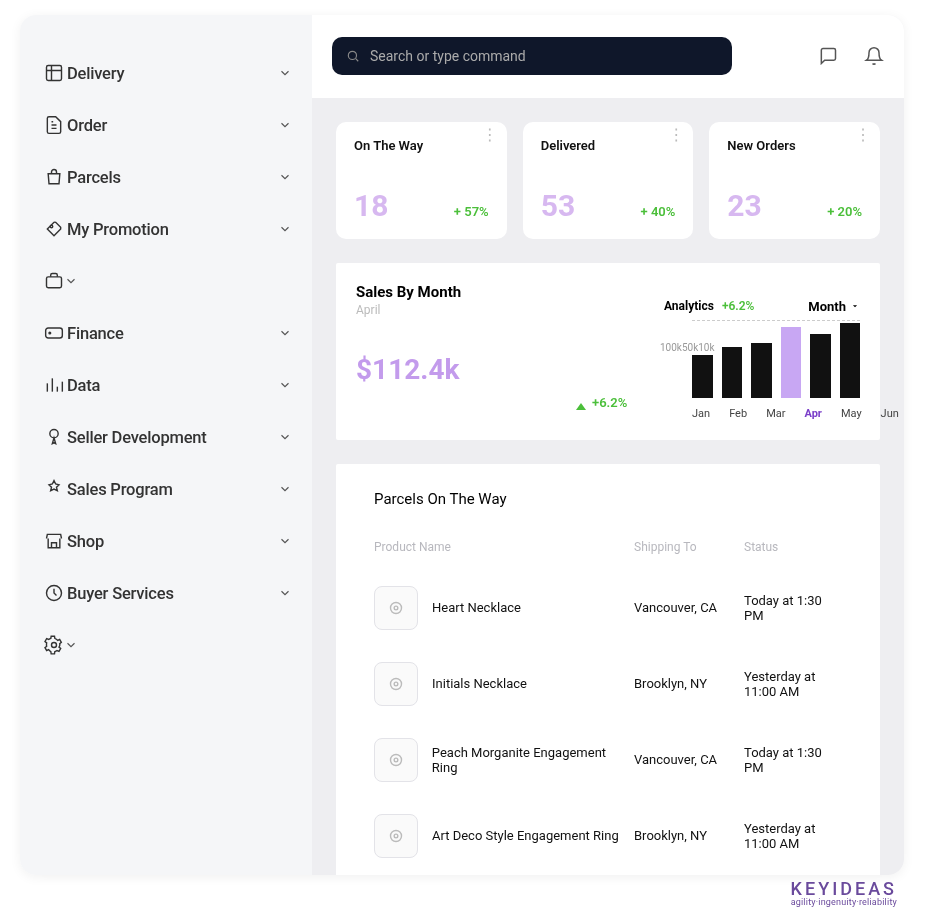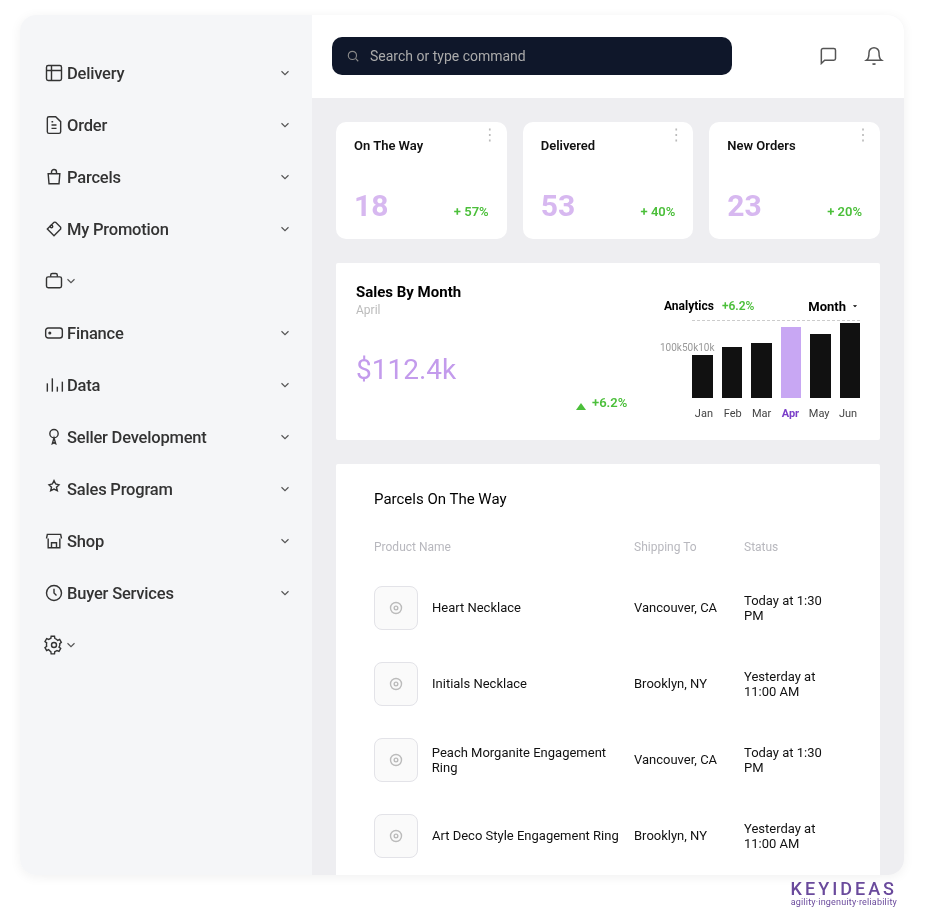--- a/index.html
+++ b/index.html
@@ -22,37 +22,37 @@
   .stat .more{ position:absolute; top:10px; right:10px; color:#bbb; cursor:pointer; letter-spacing:-1px; font-size:16px; line-height:6px;}
   .stat .title{ font-size:13px; font-weight:600; color:#111;}
   .stat .row{ display:flex; align-items:baseline; justify-content:space-between; margin-top:35px;}
   .stat .num{ font-size:30px; font-weight:700; color:#d7b8f0;}
   .stat .delta{ font-size:13px; font-weight:600; color:#4bbf3a;}
   .panel{ background:#fff; border-radius:2px; margin-top:24px; padding:20px;}
   .sales{ display:flex; gap:20px;}
   .sales-left{ flex:0 0 200px;}
   .sales-left .title{ font-size:15px; font-weight:700;}
   .sales-left .sub{ font-size:12px; color:#bbb; margin-top:2px;}
-  .sales-left .amt{ font-size:28px; font-weight:400; color:#c39bec; margin-top:36px;}
+  .sales-left .amt{ font-size:28px; font-weight:700; color:#c39bec; margin-top:36px;}
   .sales-mid{ flex:0 0 68px; display:flex; align-items:flex-end; padding-bottom:10px; font-size:13px; color:#4bbf3a; font-weight:600;}
   .sales-mid .tri{display:inline-block;width:0;height:0;border-left:5px solid transparent;border-right:5px solid transparent;border-bottom:7px solid #4bbf3a; margin-right:6px;}
   .sales-right{ flex:1;}
   .sr-head{ display:flex; align-items:flex-start; font-size:12px;margin-top:16px;}
   .sr-head .an{ font-weight:700;}
   .sr-head .pct{ color:#4bbf3a; font-weight:600; margin-left:8px;}
   .sr-head .spc{flex:1;}
   .sr-head .sel{ font-weight:700; font-size:13px; cursor:pointer; display:flex; align-items:center; gap:4px;}
   .chart{ margin-top:6px; position:relative; height:100px;}
   .ylabels{ position:absolute; left:-4px; top:0; height:78px; display:flex; flex-direction:row; justify-content:space-between; font-size:10px; color:#999; text-align:center; width:26px;margin-top:22px;}
   .grid{ position:absolute; left:28px; right:0; top:0; height:78px;}
   .grid .dash{ position:absolute; left:0; right:0; top:0; border-top:1px dashed #ccc;}
   .bars{ position:absolute; left:28px; right:0; bottom:22px; height:78px; display:flex; align-items:flex-end; gap:9px;}
   .bar{ flex:1; background:#111; border-radius:0;}
   .bar.hl{ background:#c8a7f3;}
-  .xl{ position:absolute; left:28px; right:0; bottom:0; display:flex; gap:5px;}
+  .xl{ position:absolute; left:28px; right:0; bottom:0; display:flex; gap:19px;}
   .xl span{ flex:1; text-align:center; font-size:11px; color:#444;}
   .xl span.hl{ color:#7a3ec9; font-weight:700;}
   .parcels .title{ font-size:15px; font-weight:400; padding:6px 18px 16px 18px;}
   .tbl{ width:100%;}
   .thead, .trow{ display:flex; padding:16px 18px; align-items:center;}
   .thead{ font-size:12px; color:#b8b8be; border-bottom:0;}
   .c-prod{ flex:0 0 260px; display:flex; align-items:center; gap:14px;}
   .c-ship{ flex:0 0 110px;}
   .c-stat{ flex:1;}
   .thumb{ width:44px; height:44px; border:1px solid #e3e3e8; border-radius:8px; background:#fafafa; display:flex; align-items:center;justify-content:center;}

